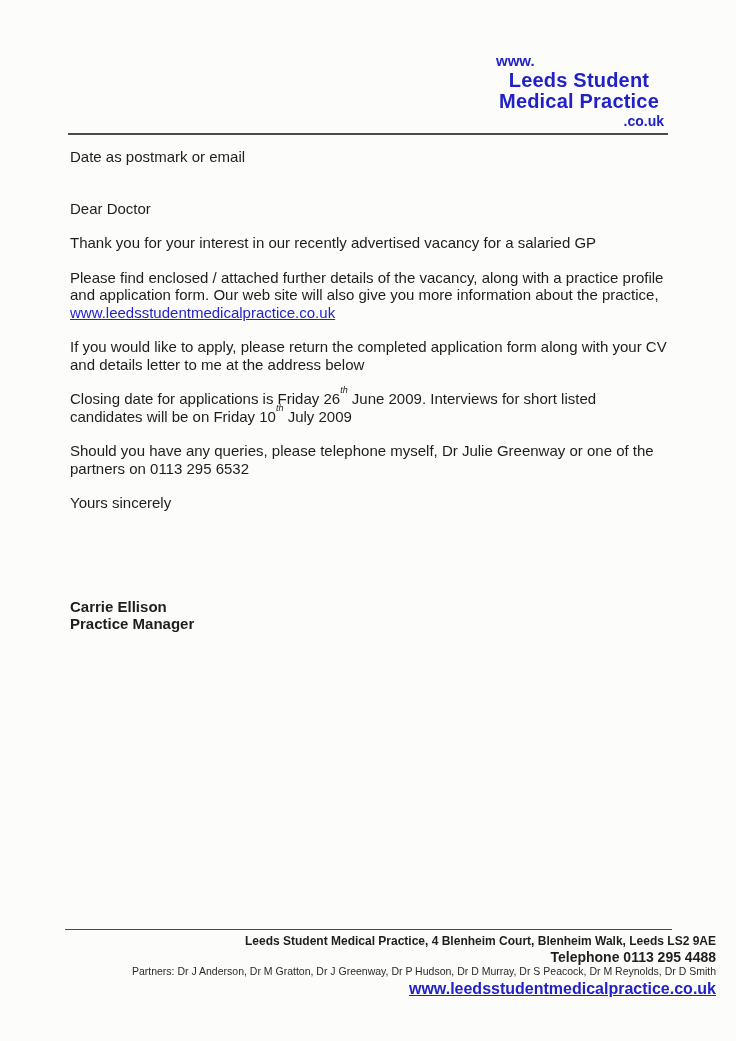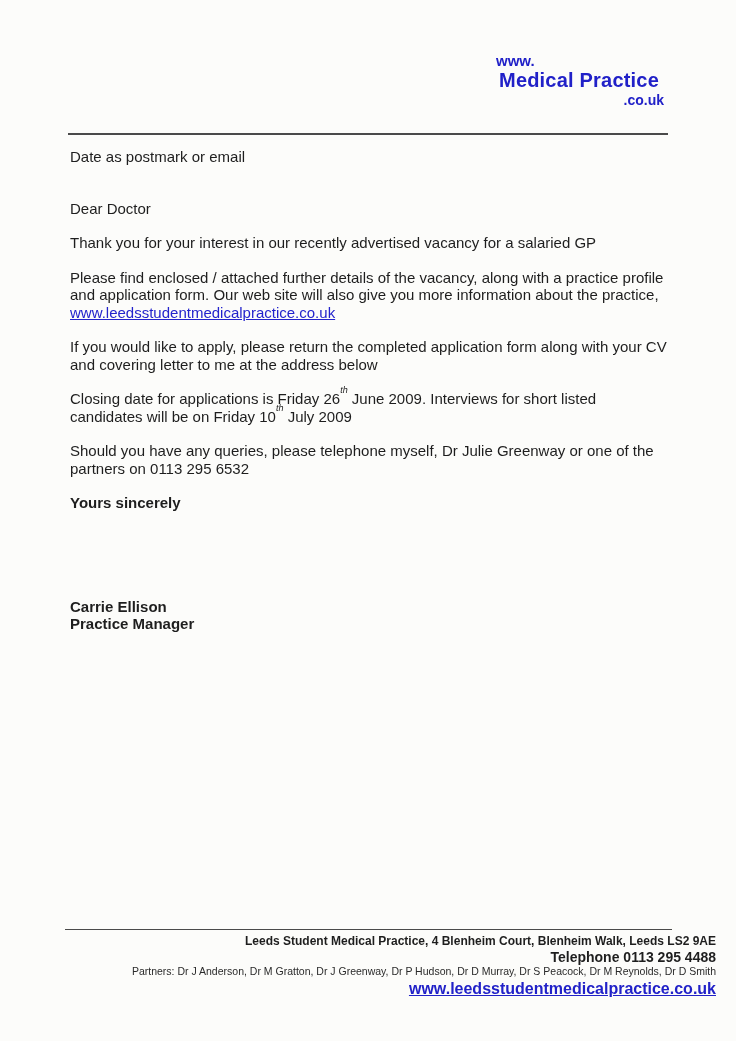--- a/index.html
+++ b/index.html
@@ -27,21 +27,21 @@
   }
 
   
   .letter {
     position: absolute; left: 70px; top: 148px; width: 640px;
     font-size: 15px; line-height: 17.5px;
   }
   .pline { margin: 0; white-space: nowrap; }
   p.pline, .para { margin: 0 0 17px 0; }
   .gap-xl  { margin-bottom: 34px !important; }
-  .sig-gap { margin-bottom: 86px !important; font-weight: bold; }
+  .sig-gap { margin-bottom: 86px !important; }
   .tight   { margin-bottom: 0 !important; }
   .bold    { font-weight: bold; }
   sup { font-size: 9px; line-height: 0; position: relative; top: -5px; font-style: italic; }
   a { color: #2323cc; text-decoration: underline; cursor: pointer; }
 
   
   .footer-rule {
     position: absolute; top: 929px; left: 65px; width: 607px;
     border-top: 1.5px solid #4a4a4a;
   }
@@ -55,20 +55,21 @@
   .footer-website  { font-size: 16px; font-weight: bold; line-height: 17px; margin-top: 1px; }
   .footer-website a { color: #2121c8; }
 </style>
 </head>
 <body>
 
 <div class="page">
 
   <div class="header-block">
     <div class="header-www">www.</div>
+    <div class="header-title">Leeds Student</div>
     <div class="header-title">Medical Practice</div>
     <div class="header-suffix">.co.uk</div>
   </div>
 
   <div class="header-rule"></div>
 
   <div class="letter">
     <p class="pline gap-xl">Date as postmark or email</p>
     <p class="pline">Dear Doctor</p>
 
@@ -76,21 +77,21 @@
         <div class="para">
           <div class="pline"><span>Thank you for your interest in our recently advertised vacancy for a salaried GP</span></div>
         </div>
         <div class="para">
           <div class="pline"><span>Please find enclosed / attached further details of the vacancy, along with a practice profile</span></div>
           <div class="pline"><span>and application form. Our web site will also give you more information about the practice,</span></div>
           <div class="pline"><a href="#">www.leedsstudentmedicalpractice.co.uk</a></div>
         </div>
         <div class="para">
           <div class="pline"><span>If you would like to apply, please return the completed application form along with your CV</span></div>
-          <div class="pline"><span>and covering letter to me at the address below</span></div>
+          <div class="pline"><span>and details letter to me at the address below</span></div>
         </div>
         <div class="para">
           <div class="pline"><span>Closing date for applications is Friday 26</span><sup>th</sup><span> June 2009. Interviews for short listed</span></div>
           <div class="pline"><span>candidates will be on Friday 10</span><sup>th</sup><span> July 2009</span></div>
         </div>
         <div class="para">
           <div class="pline"><span>Should you have any queries, please telephone myself, Dr Julie Greenway or one of the</span></div>
           <div class="pline"><span>partners on 0113 295 6532</span></div>
         </div>
       </div>

